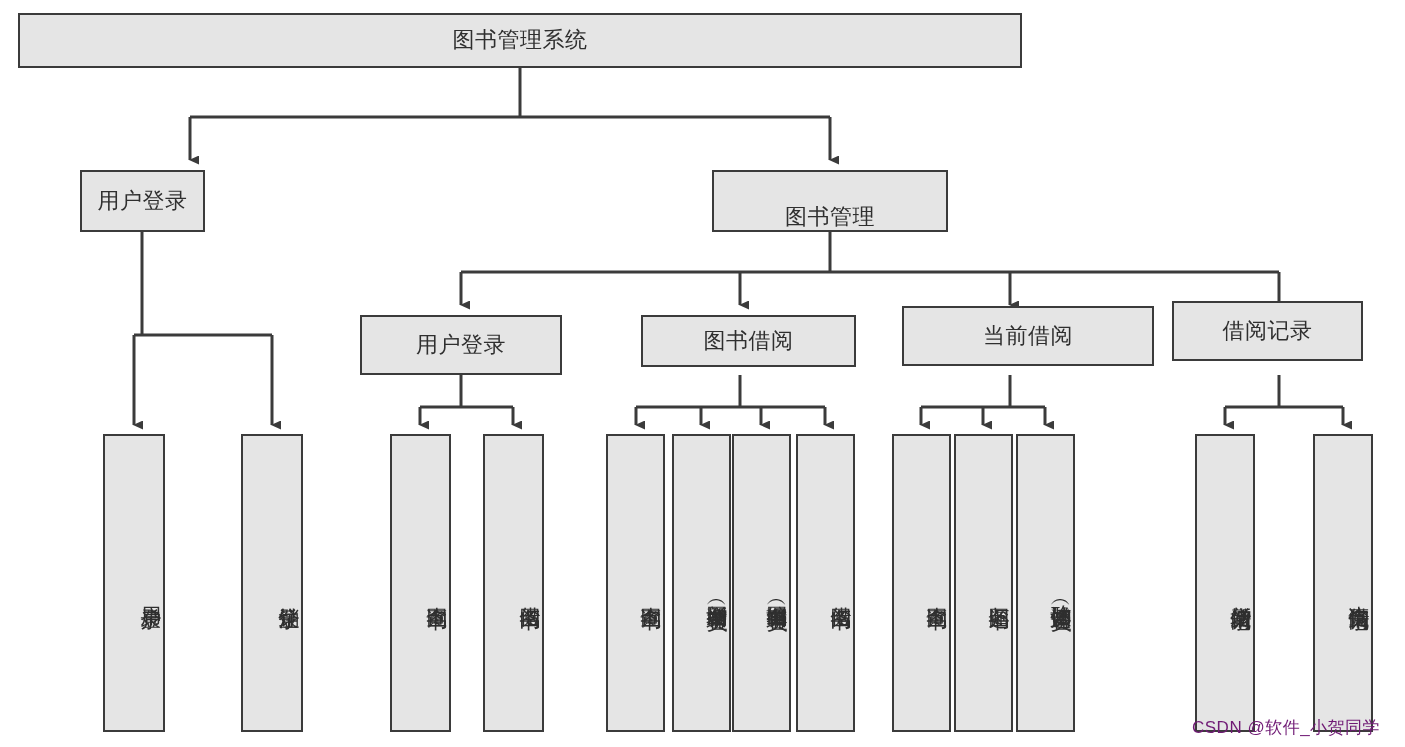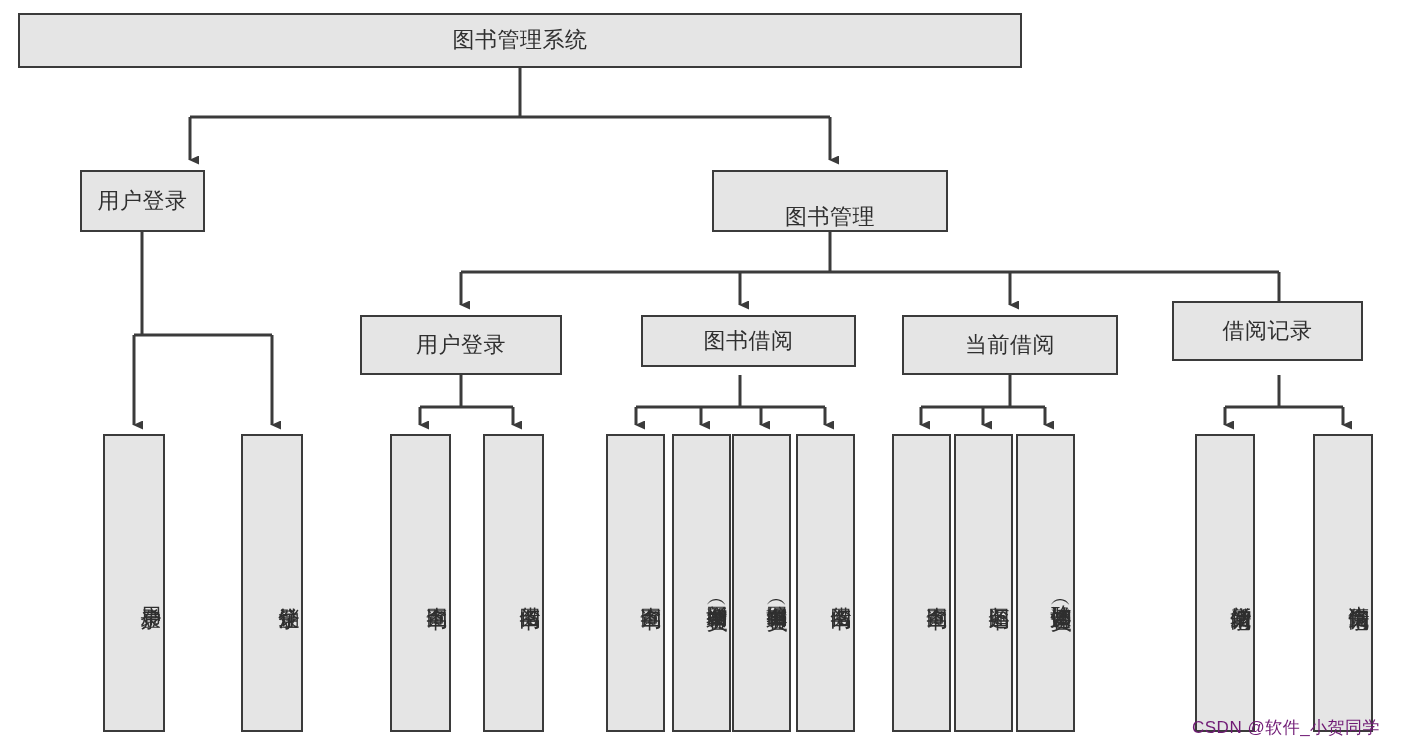--- a/index.html
+++ b/index.html
@@ -136,21 +136,21 @@
   <div class="node node-h" style="left:712px; top:170px; width:236px; height:62px;align-items:flex-end;">
     <span>图书管理</span>
   </div>
 
   <div class="node node-h" style="left:360px; top:315px; width:202px; height:60px;">
     <span>用户登录</span>
   </div>
   <div class="node node-h" style="left:641px; top:315px; width:215px; height:52px;">
     <span>图书借阅</span>
   </div>
-  <div class="node node-h" style="left:902px; top:315px; width:216px; height:60px;">
+  <div class="node node-h" style="left:902px; top:306px; width:252px; height:60px;">
     <span>当前借阅</span>
   </div>
   <div class="node node-h" style="left:1172px; top:301px; width:191px; height:60px;">
     <span>借阅记录</span>
   </div>
 
   <div class="node node-v" style="left:103px; top:434px; width:62px; height:298px;">
     <span class="vlabel">用户登录</span>
   </div>
   <div class="node node-v" style="left:241px; top:434px; width:62px; height:298px;">

